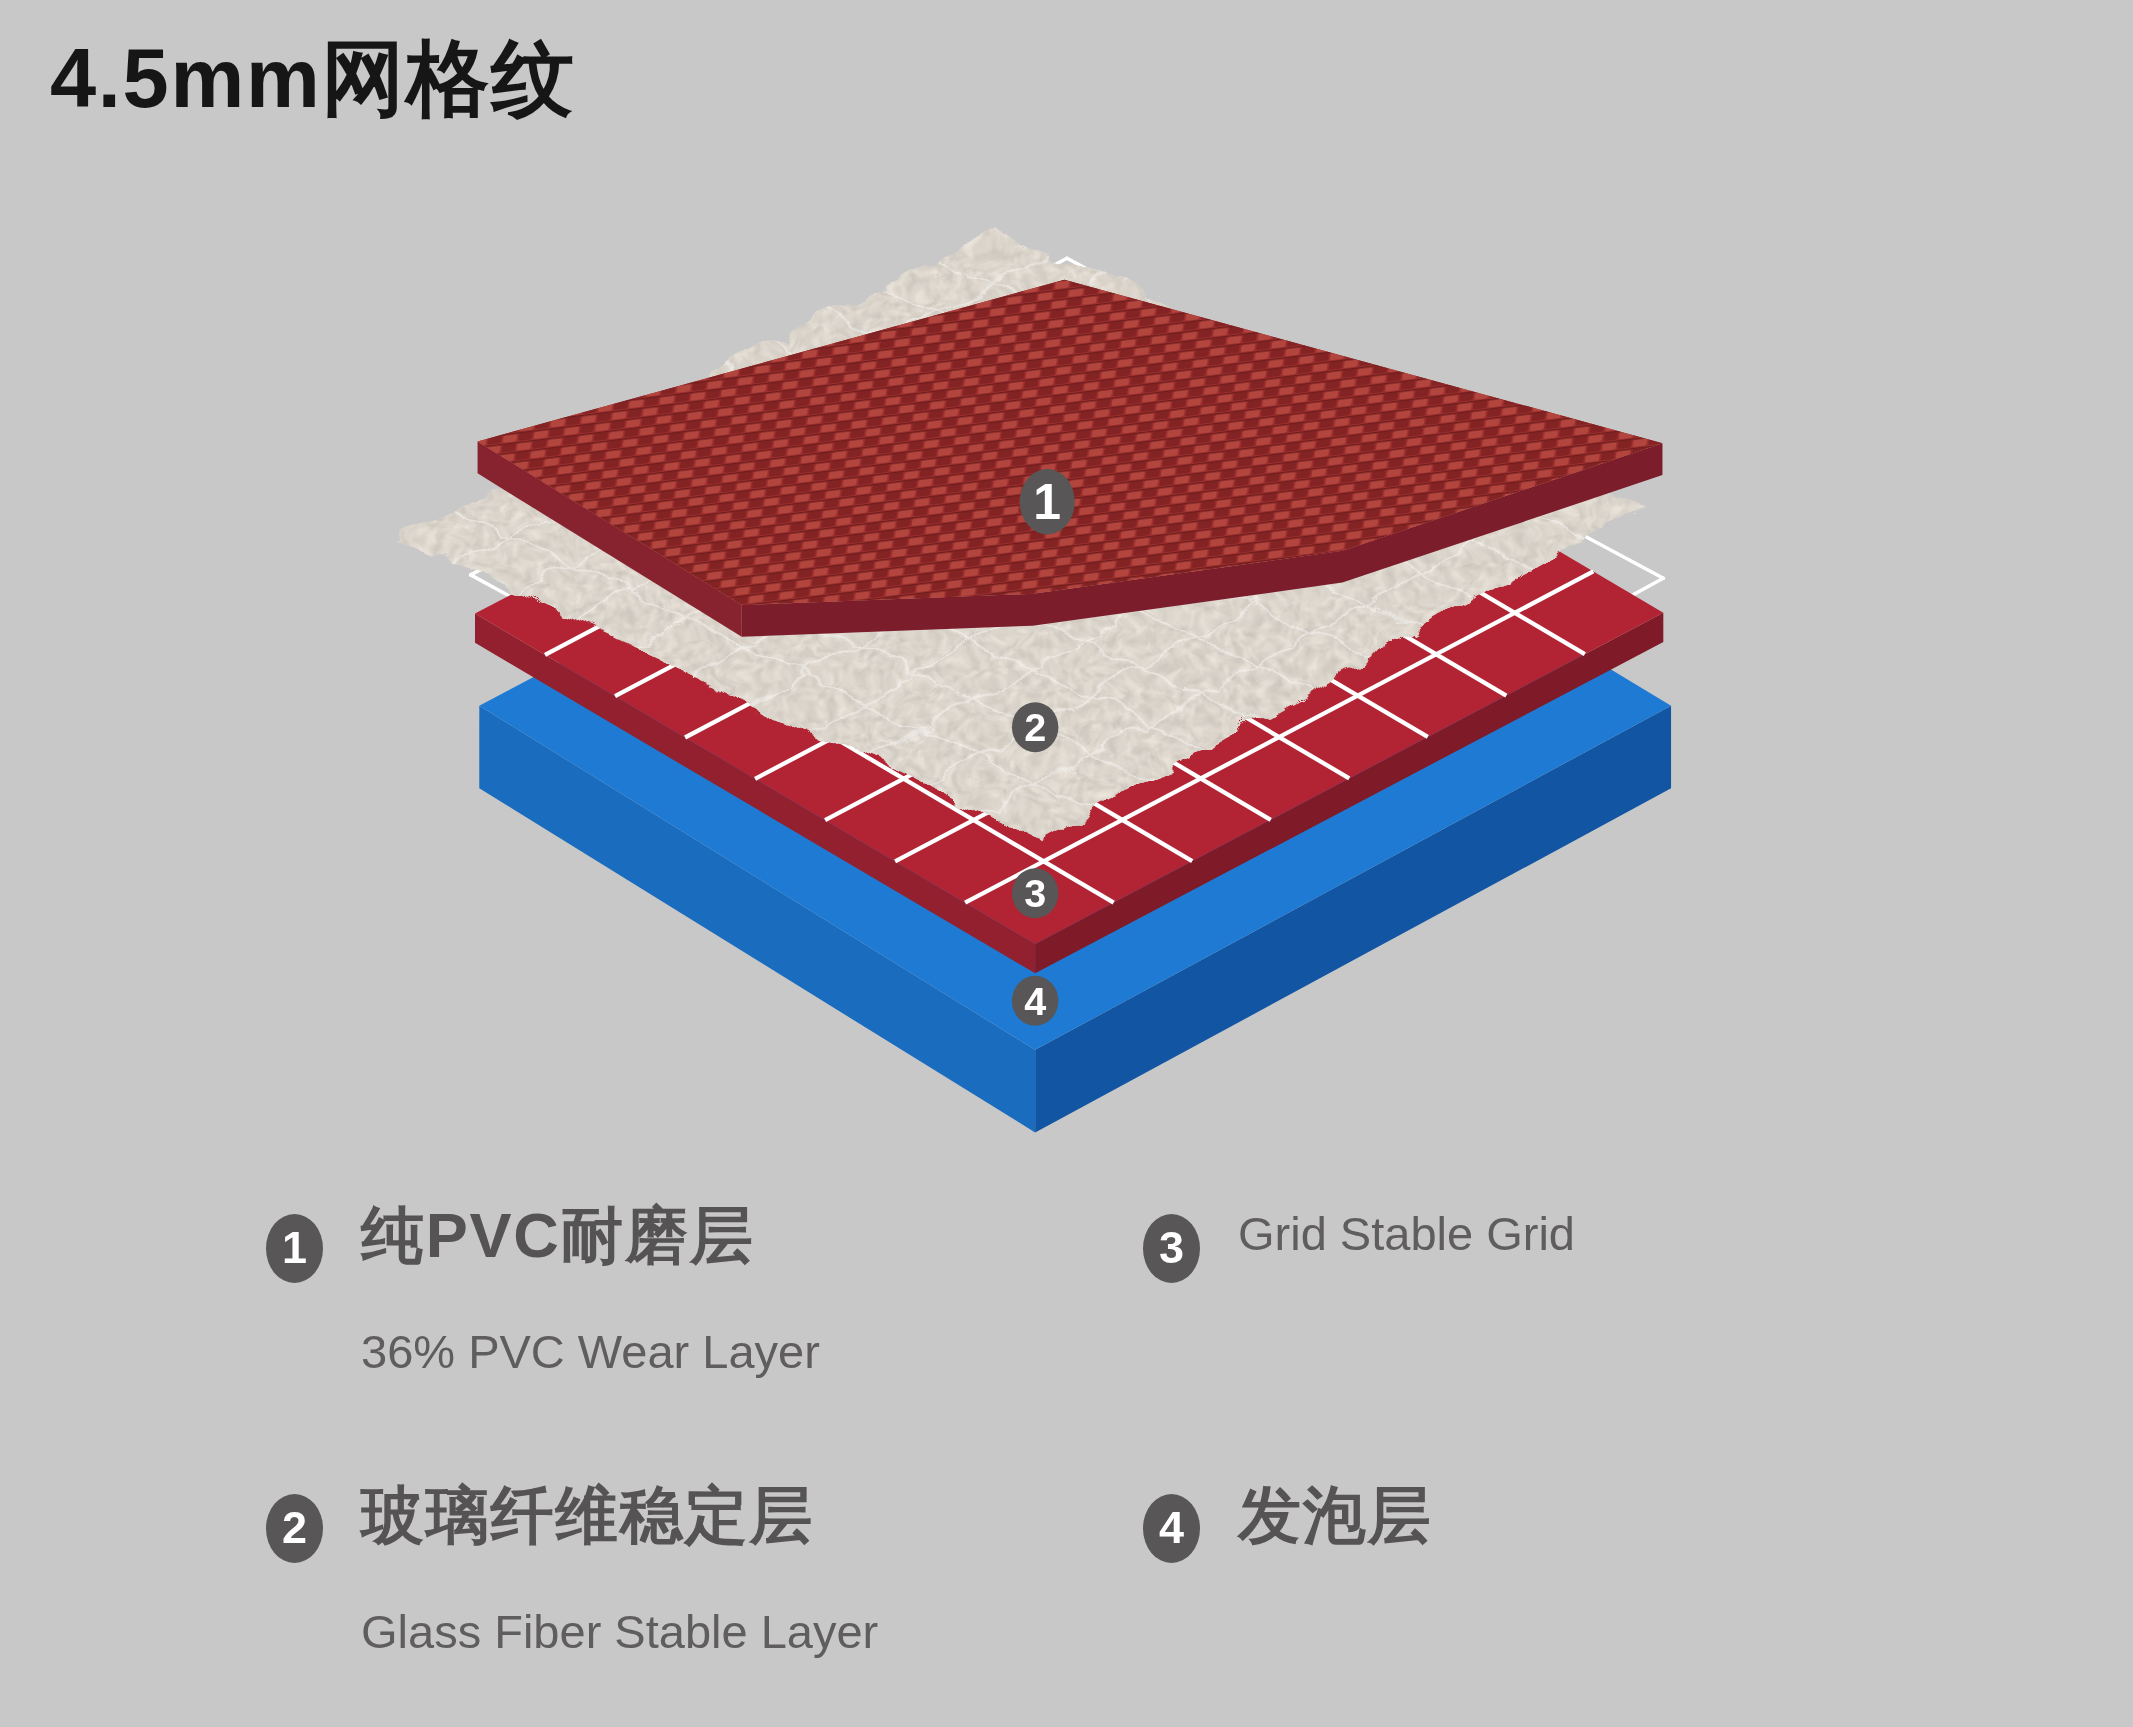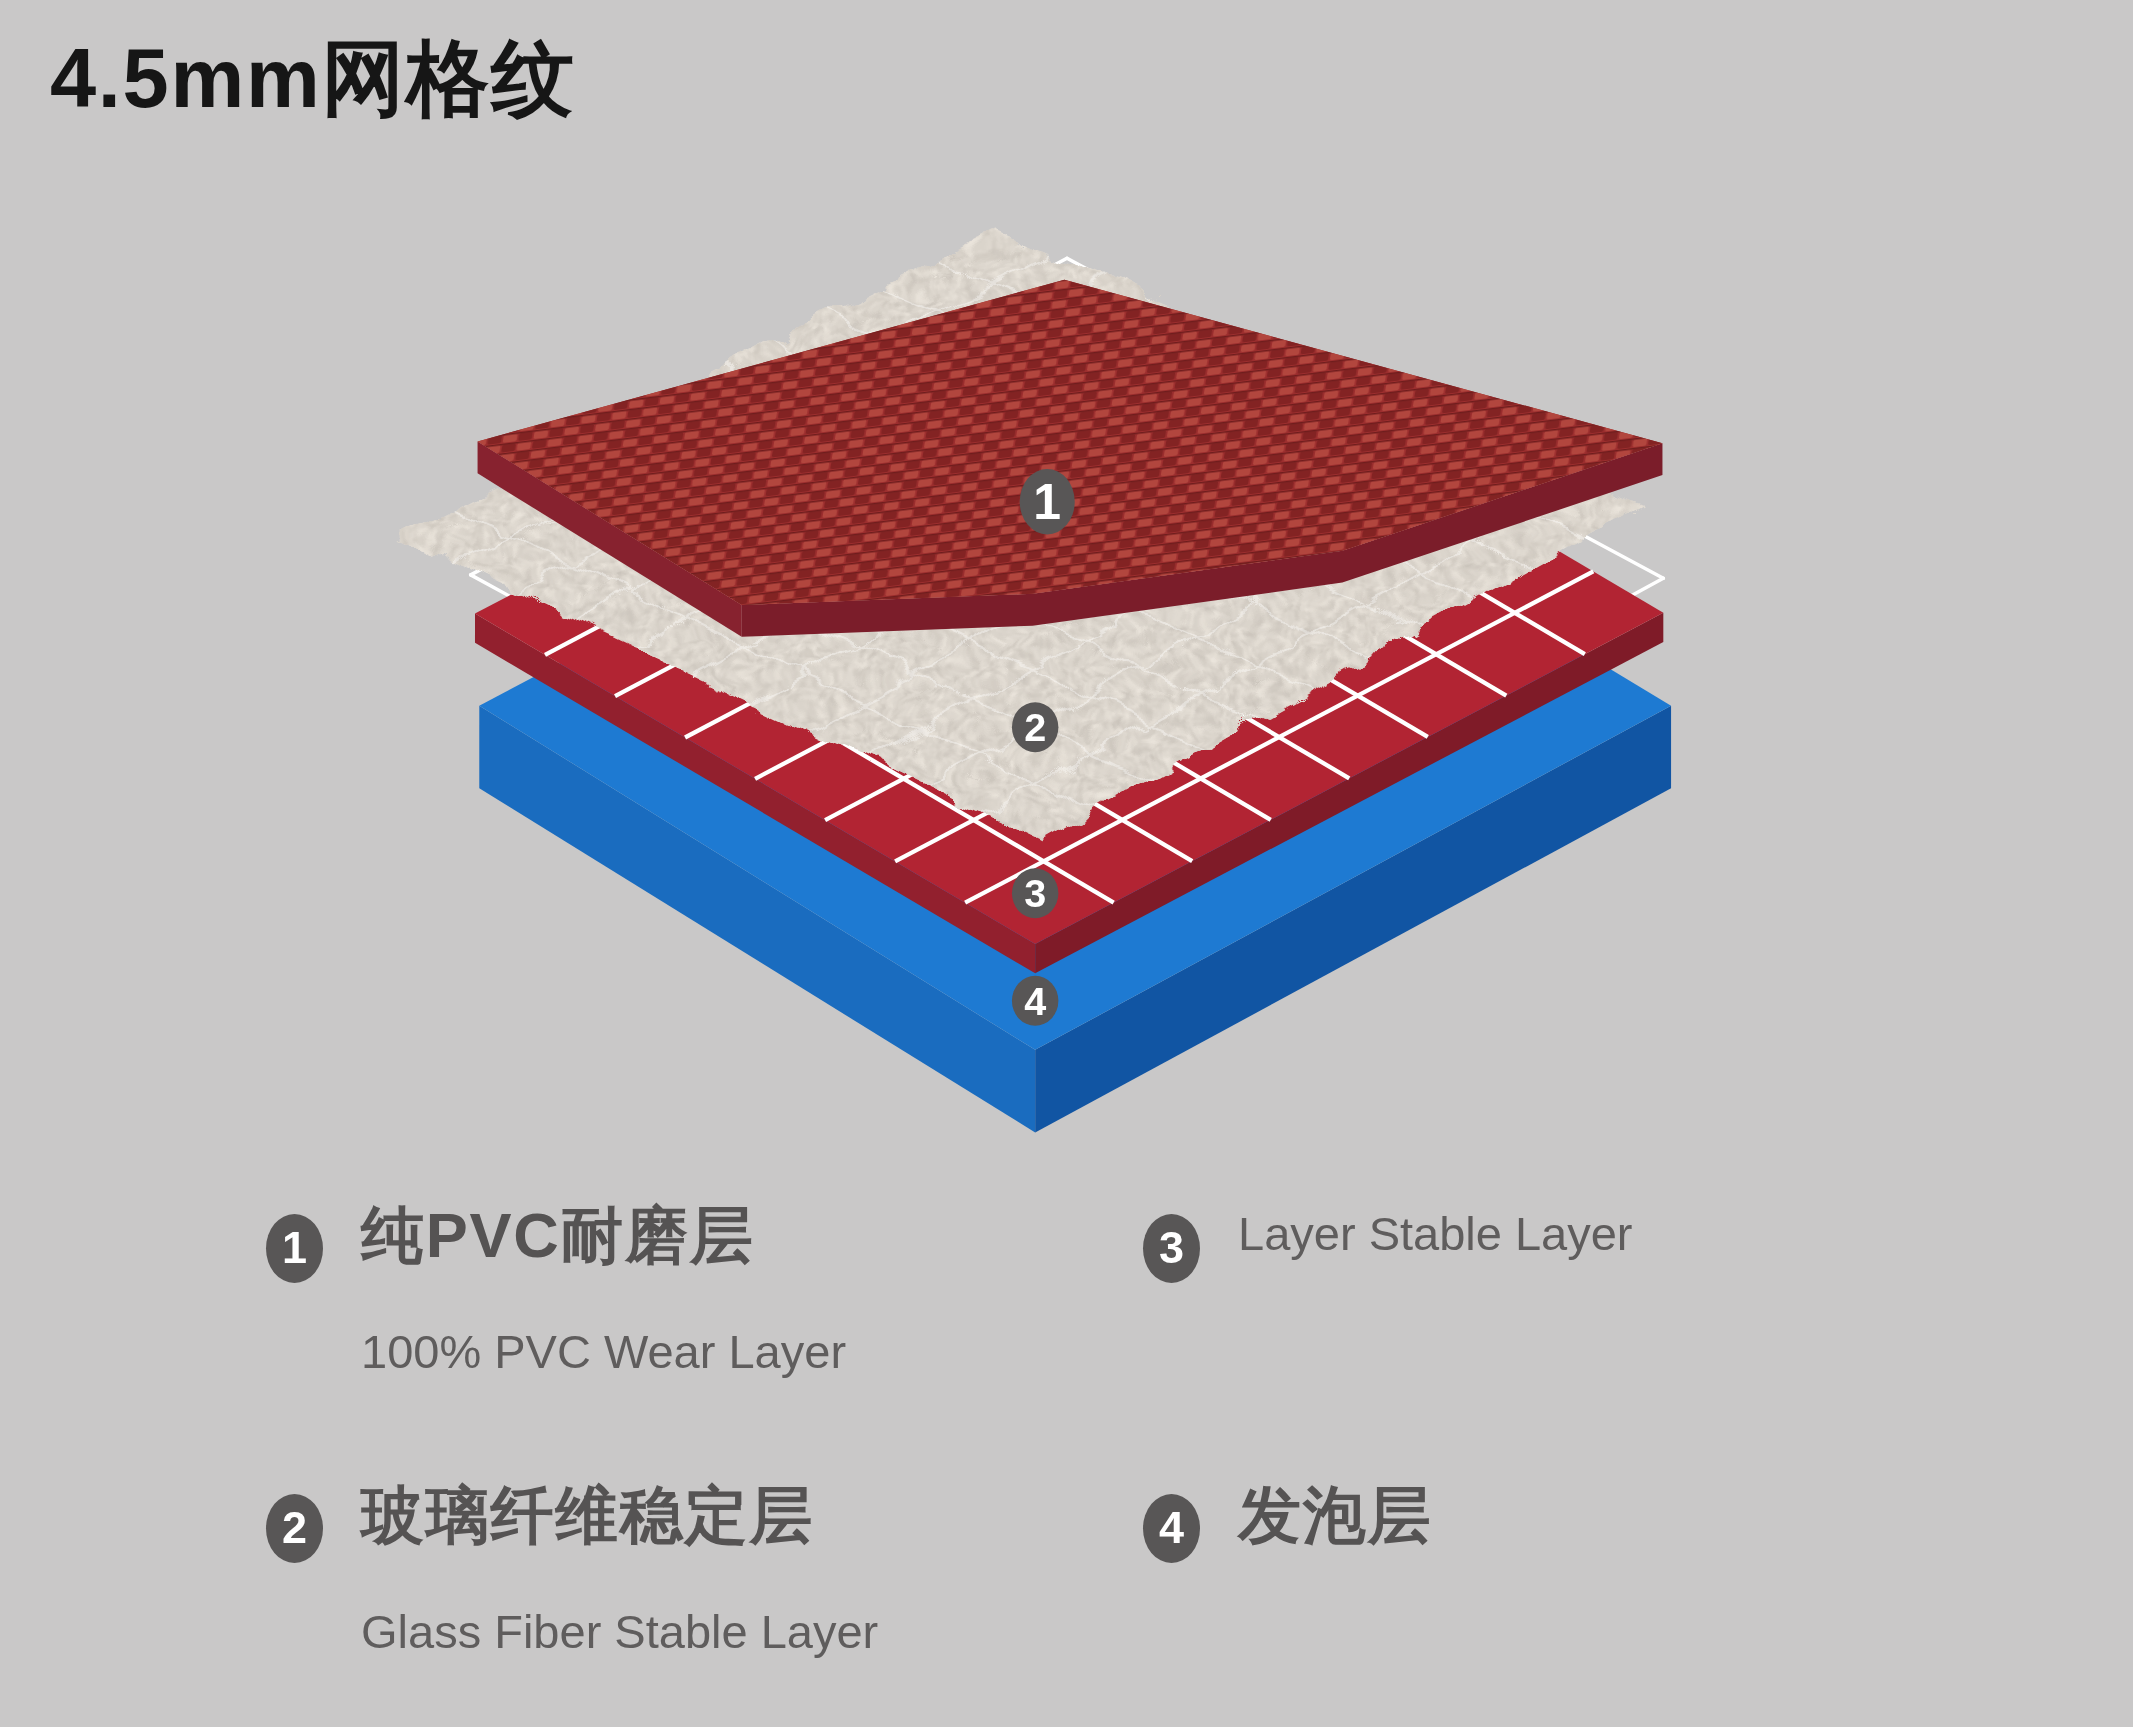--- a/index.html
+++ b/index.html
@@ -172,34 +172,34 @@
         <text x="1203" y="1179" font-size="46" fill="#ffffff">4</text>
       </g>
     </g>
   </svg>
 
   <div class="legend">
     <div class="legend-item li-1">
       <div class="legend-badge">1</div>
       <div class="legend-texts">
         <div class="legend-zh">纯PVC耐磨层</div>
-        <div class="legend-en">100% PVC Wear Layer</div>
+        <div class="legend-en">36% PVC Wear Layer</div>
       </div>
     </div>
     <div class="legend-item li-2">
       <div class="legend-badge">2</div>
       <div class="legend-texts">
         <div class="legend-zh">玻璃纤维稳定层</div>
         <div class="legend-en">Glass Fiber Stable Layer</div>
       </div>
     </div>
     <div class="legend-item li-3">
       <div class="legend-badge">3</div>
       <div class="legend-texts">
-        <div class="legend-en">Layer Stable Layer</div>
+        <div class="legend-en">Grid Stable Grid</div>
       </div>
     </div>
     <div class="legend-item li-4">
       <div class="legend-badge">4</div>
       <div class="legend-texts">
         <div class="legend-zh">发泡层</div>
       </div>
     </div>
   </div>
 </div>

